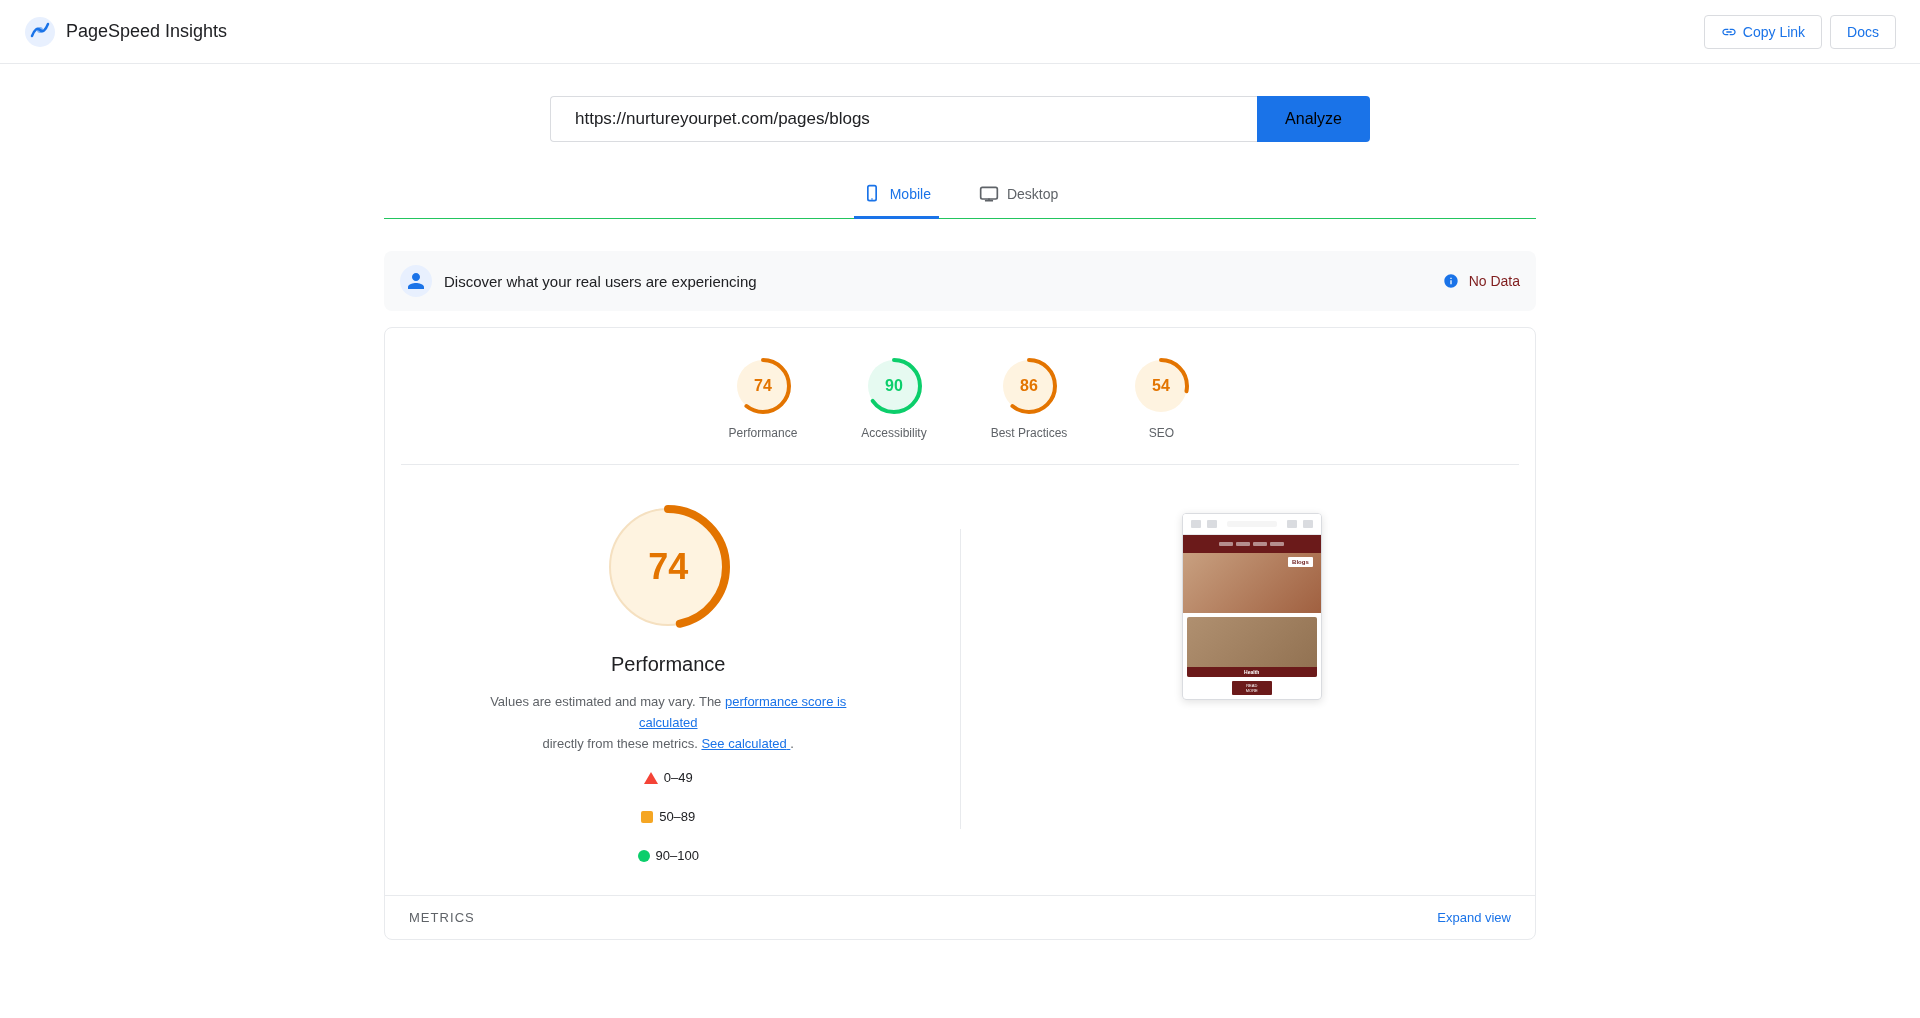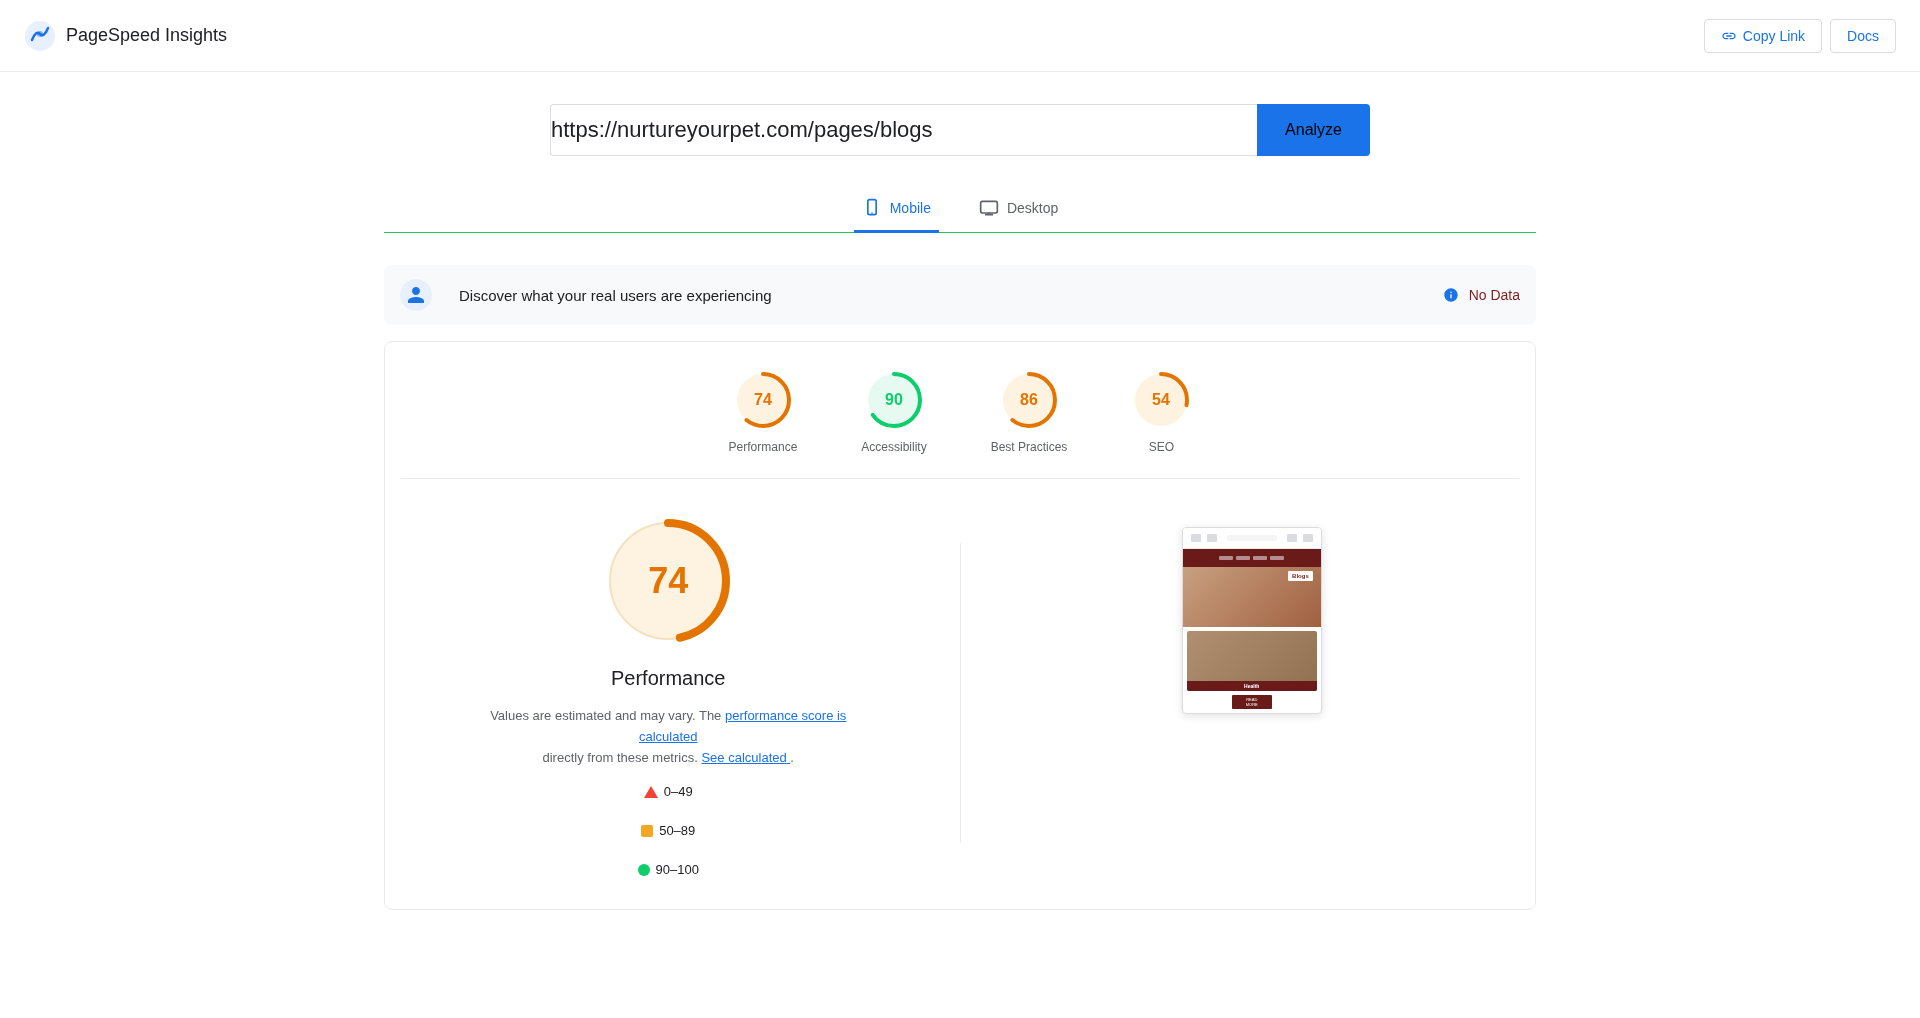--- a/index.html
+++ b/index.html
@@ -10,21 +10,21 @@
       font-size: 14px;
     }
 
     
     .header {
       display: flex;
       align-items: center;
       justify-content: space-between;
       padding: 12px 24px;
       border-bottom: 1px solid #e8eaed;
-      height: 72px;
+      height: 64px;
     }
     .header-left {
       display: flex;
       align-items: center;
       gap: 10px;
     }
     .logo-icon {
       width: 32px;
       height: 32px;
     }
@@ -72,22 +72,22 @@
     .url-section {
       display: flex;
       gap: 0;
       margin-bottom: 32px;
       max-width: 820px;
       margin-left: auto;
       margin-right: auto;
     }
     .url-input {
       flex: 1;
-      padding: 12px 0;
-      font-size: 22px;
+      padding: 12px 24px;
+      font-size: 17px;
       border: 1px solid #dadce0;
       border-right: none;
       border-radius: 4px 0 0 4px;
       outline: none;
       color: #202124;
     }
     .analyze-btn {
       padding: 12px 28px;
       background: #1a73e8;
       color: #000000;
@@ -134,21 +134,21 @@
       align-items: center;
       justify-content: space-between;
       padding: 14px 16px;
       background: #f8f9fa;
       border-radius: 8px;
       margin-bottom: 16px;
     }
     .section-banner-left {
       display: flex;
       align-items: center;
-      gap: 27px;
+      gap: 12px;
     }
     .banner-icon {
       width: 32px;
       height: 32px;
       border-radius: 50%;
       background: #e8f0fe;
       display: flex;
       align-items: center;
       justify-content: center;
       font-size: 16px;
@@ -584,15 +584,19 @@
           <div class="mockup-card">
             <div style="width:100%;height:100%;background:linear-gradient(135deg,#b09070,#907050);"></div>
             <div class="mockup-card-label">Health</div>
           </div>
 
           <div class="mockup-btn">READ MORE</div>
         </div>
       </div>
     </div>
 
+    <div class="metrics-footer">
+      <span class="metrics-label">METRICS</span>
+      <span class="expand-view">Expand view</span>
+    </div>
   </div>
 
 </main>
 
 </body></html>

